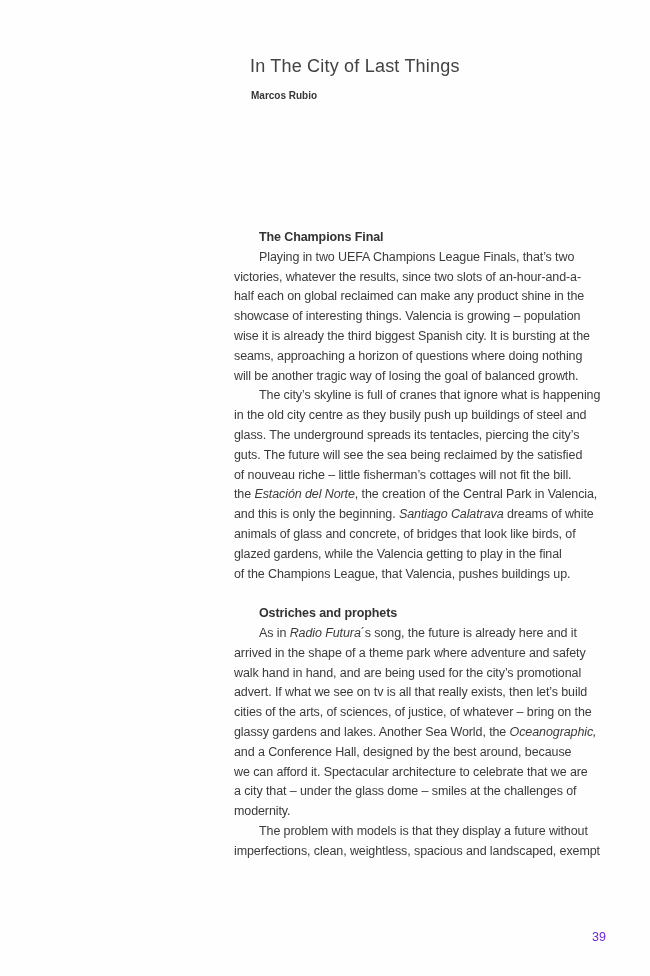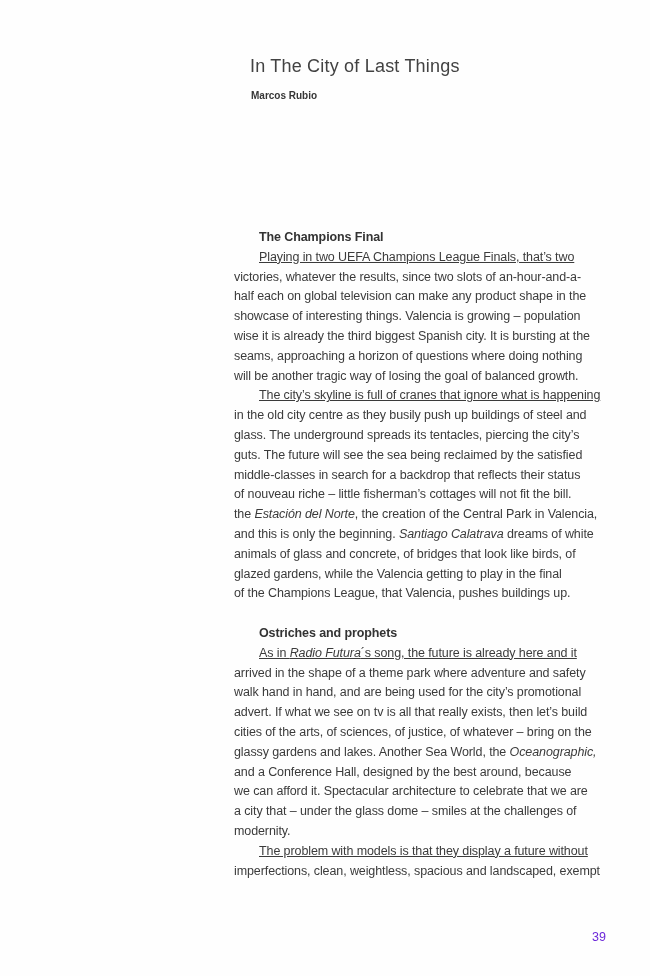--- a/index.html
+++ b/index.html
@@ -50,21 +50,20 @@
     white-space: nowrap;
     height: 19.8px;
   }
   .heading {
     font-weight: 700;
     padding-left: 25px;
     color: #333333;
   }
   .para .line.first {
     padding-left: 25px;
-    text-decoration: underline;
   }
   .gap {
     height: 19.8px;
   }
   .it {
     font-style: italic;
   }
   .page-number {
     position: absolute;
     left: 592px;
@@ -78,32 +77,31 @@
 
 <div class="page">
   <div class="title">In The City of Last Things</div>
   <div class="author">Marcos Rubio</div>
 
   <div class="body-block">
       <div class="line heading">The Champions Final</div>
       <div class="para">
         <div class="line first"><span>Playing in two UEFA Champions League Finals, that’s two</span></div>
         <div class="line"><span>victories, whatever the results, since two slots of an-hour-and-a-</span></div>
-        <div class="line"><span>half each on global television can make any product shape in the</span></div>
+        <div class="line"><span>half each on global reclaimed can make any product shine in the</span></div>
         <div class="line"><span>showcase of interesting things. Valencia is growing – population</span></div>
         <div class="line"><span>wise it is already the third biggest Spanish city. It is bursting at the</span></div>
         <div class="line"><span>seams, approaching a horizon of questions where doing nothing</span></div>
         <div class="line"><span>will be another tragic way of losing the goal of balanced growth.</span></div>
       </div>
       <div class="para">
         <div class="line first"><span>The city’s skyline is full of cranes that ignore what is happening</span></div>
         <div class="line"><span>in the old city centre as they busily push up buildings of steel and</span></div>
         <div class="line"><span>glass. The underground spreads its tentacles, piercing the city’s</span></div>
         <div class="line"><span>guts. The future will see the sea being reclaimed by the satisfied</span></div>
-        <div class="line"><span>middle-classes in search for a backdrop that reflects their status</span></div>
         <div class="line"><span>of nouveau riche – little fisherman’s cottages will not fit the bill.</span></div>
         <div class="line"><span>the </span><span class="it">Estación del Norte</span><span>, the creation of the Central Park in Valencia,</span></div>
         <div class="line"><span>and this is only the beginning. </span><span class="it">Santiago Calatrava</span><span> dreams of white</span></div>
         <div class="line"><span>animals of glass and concrete, of bridges that look like birds, of</span></div>
         <div class="line"><span>glazed gardens, while the Valencia getting to play in the final</span></div>
         <div class="line"><span>of the Champions League, that Valencia, pushes buildings up.</span></div>
       </div>
       <div class="gap"></div>
       <div class="line heading">Ostriches and prophets</div>
       <div class="para">

